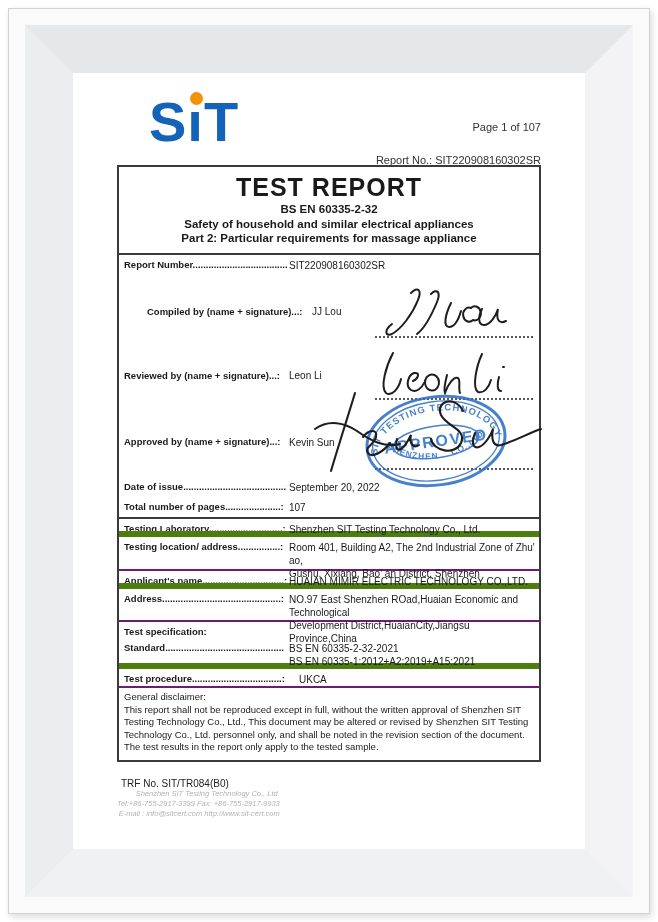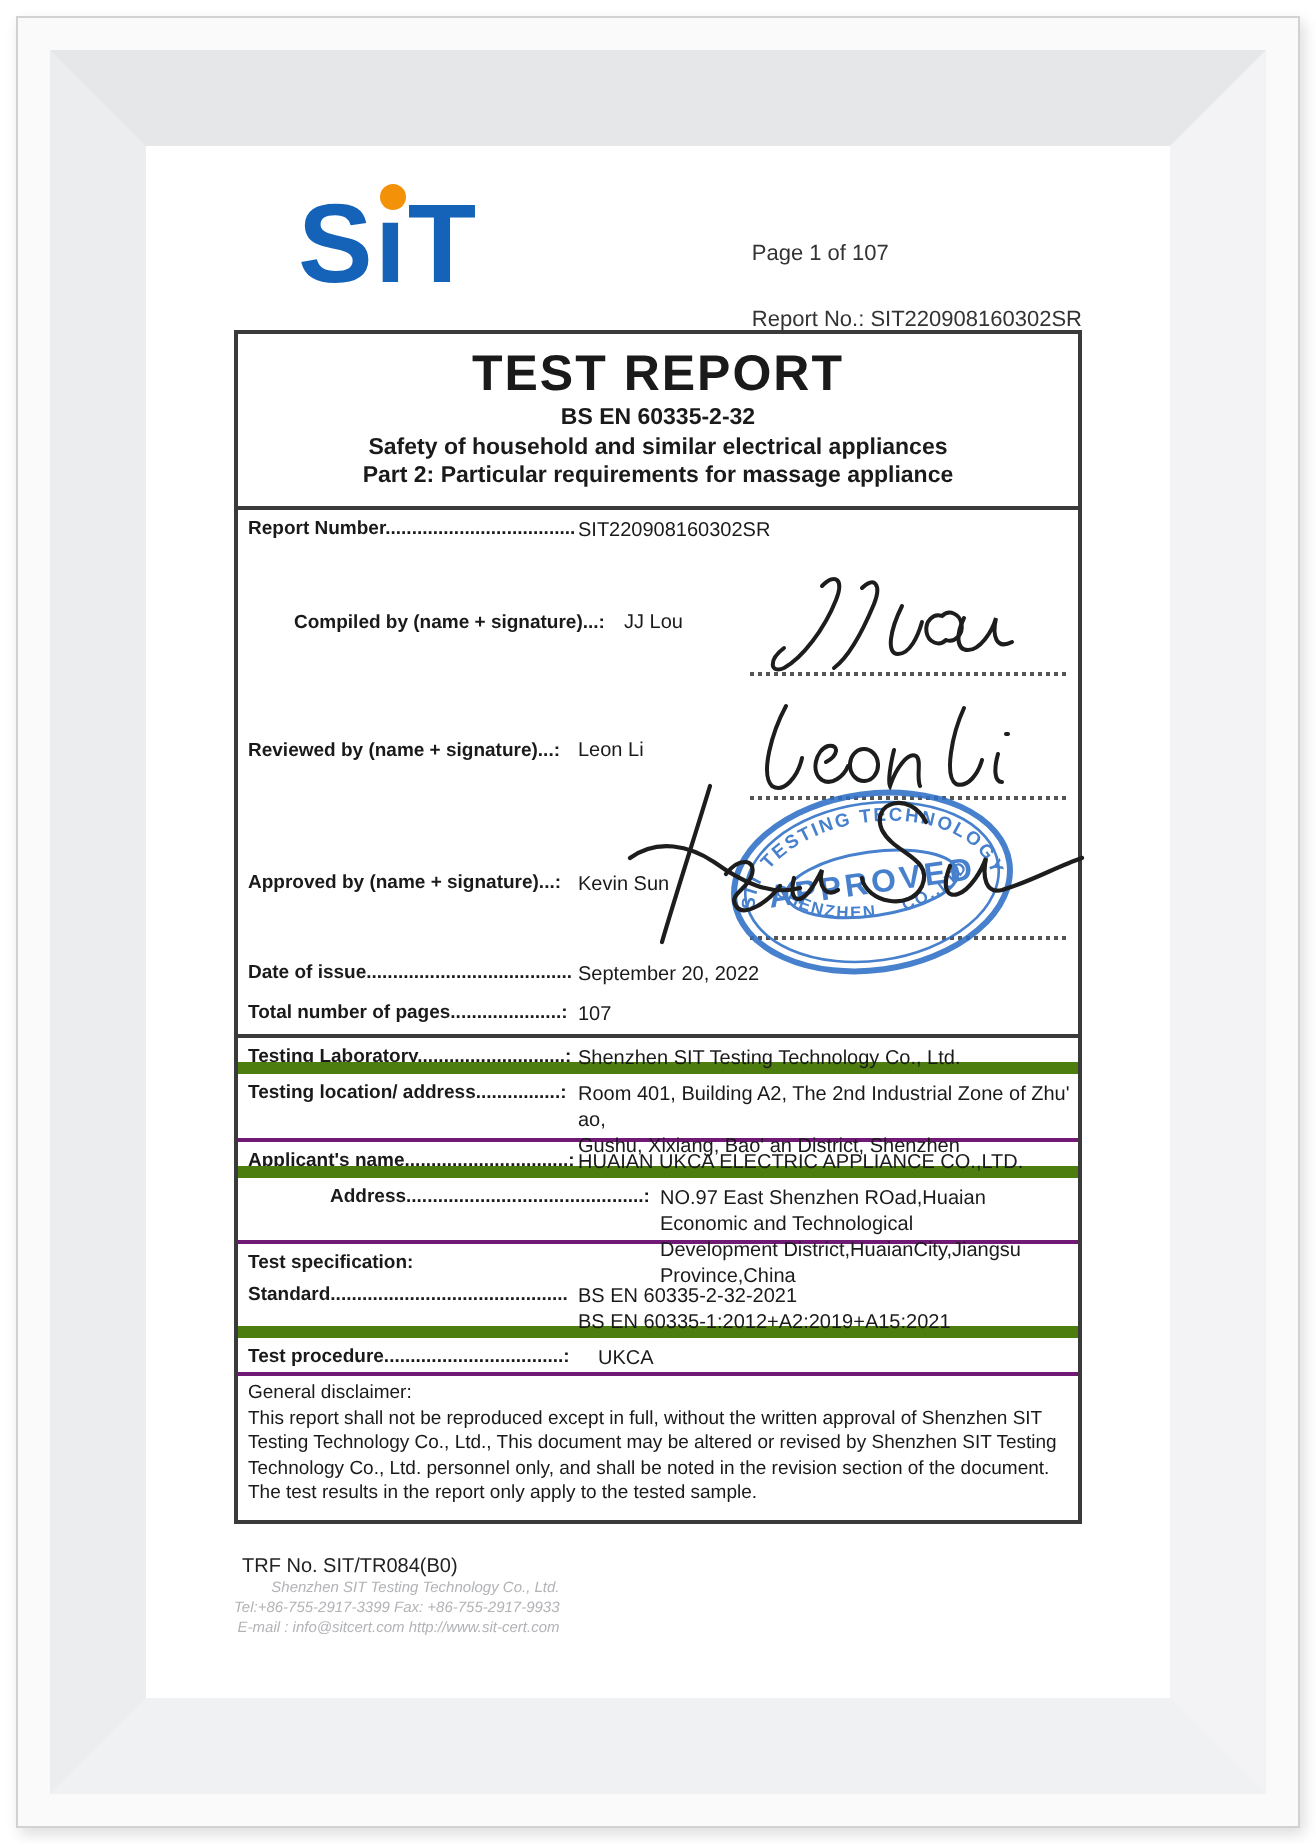--- a/index.html
+++ b/index.html
@@ -7,21 +7,21 @@
 
   
   .frame-lip { position:absolute; inset:8px; border:1px solid #d2d2d5; background:#fafafb; box-shadow:2px 3px 7px rgba(0,0,0,.14); padding:16px; }
   .frame-mat { width:100%; height:100%; border-style:solid; border-width:48px; border-color:#e6e7e9 #f3f3f5 #f0f1f3 #ecedef; background:#ffffff; position:relative; }
   .page { position:absolute; inset:0; background:#fff; padding:0 44px; }
 
   
   .logo { margin:20px 0 0 32px; height:62px; position:relative; display:inline-block; font-weight:bold; font-size:56px; line-height:58px; letter-spacing:1px; color:#1463b9; }
   .logo .i-stem { position:relative; }
   .logo .i-dot { position:absolute; width:13px; height:13px; border-radius:50%; background:#f39208; top:2px; left:50%; margin-left:-6px; }
-  .hdr-right { position:absolute; right:44px; top:48px; font-size:11px; color:#333; }
+  .hdr-right { position:absolute; right:44px; top:48px; text-align:right; font-size:11px; color:#333; }
   .hdr-right .pageinfo { margin-bottom:21px; }
 
   
   .doc-table { margin-top:10px; border:2px solid #3a3a3a; width:100%; font-size:10px; color:#1a1a1a; }
   .title-block { text-align:center; padding:5px 0 7px; border-bottom:2px solid #3a3a3a; }
   .title-block h1 { font-size:25px; letter-spacing:1px; line-height:30px; }
   .title-block .tl { font-size:11.5px; font-weight:bold; line-height:14.5px; }
 
   .row { display:flex; position:relative; }
   .lbl { width:168px; flex:0 0 168px; font-weight:bold; font-size:9.5px; padding:4px 0 0 5px; white-space:nowrap; overflow:hidden; }
@@ -43,21 +43,21 @@
   .sig-jj { right:28px; bottom:8px; }
   .sig-leon { right:30px; bottom:7px; }
   .sig-kevin { right:-6px; bottom:4px; z-index:2; }
   .stamp { position:absolute; right:28px; top:-16px; z-index:1; opacity:.88; }
 
   .b1 { border-bottom:6px solid #4d7c0f; }
   .b2 { border-bottom:2px solid #701a75; }
   .h-lab { height:18px; }
   .h-loc { height:34px; }
   .h-appl { height:18px; }
-  .h-addr { height:33px;padding-left:41px; }
+  .h-addr { height:33px; }
   .h-spec { height:16px; }
   .h-std { height:31px; }
   .h-proc { height:19px;gap:10px; }
 
   .disclaimer { padding:3px 6px 6px 5px; }
   .disclaimer .dl { font-size:9.5px; margin-bottom:2px; }
   .disclaimer .dt { font-size:9.5px; line-height:12.5px; }
 
   
   .footer { display:flex; justify-content:space-between; margin-top:16px; align-items:flex-start;flex-direction:column; }
@@ -179,21 +179,21 @@
         </div>
         <div class="row h-loc b2">
           <div class="lbl">Testing location/ address................:</div>
           <div class="val">
             <div>Room 401, Building A2, The 2nd Industrial Zone of Zhu' ao,</div>
             <div>Gushu, Xixiang, Bao' an District, Shenzhen</div>
           </div>
         </div>
         <div class="row h-appl b1">
           <div class="lbl">Applicant's name...............................:</div>
-          <div class="val">HUAIAN UKCA ELECTRIC APPLIANCE CO.,LTD.</div>
+          <div class="val">HUAIAN MIMIR ELECTRIC TECHNOLOGY CO.,LTD.</div>
         </div>
         <div class="row h-addr b2">
           <div class="lbl">Address.............................................:</div>
           <div class="val">
             <div>NO.97 East Shenzhen ROad,Huaian Economic and Technological</div>
             <div>Development District,HuaianCity,Jiangsu Province,China</div>
           </div>
         </div>
         <div class="row h-spec">
           <div class="lbl">Test specification:</div>

